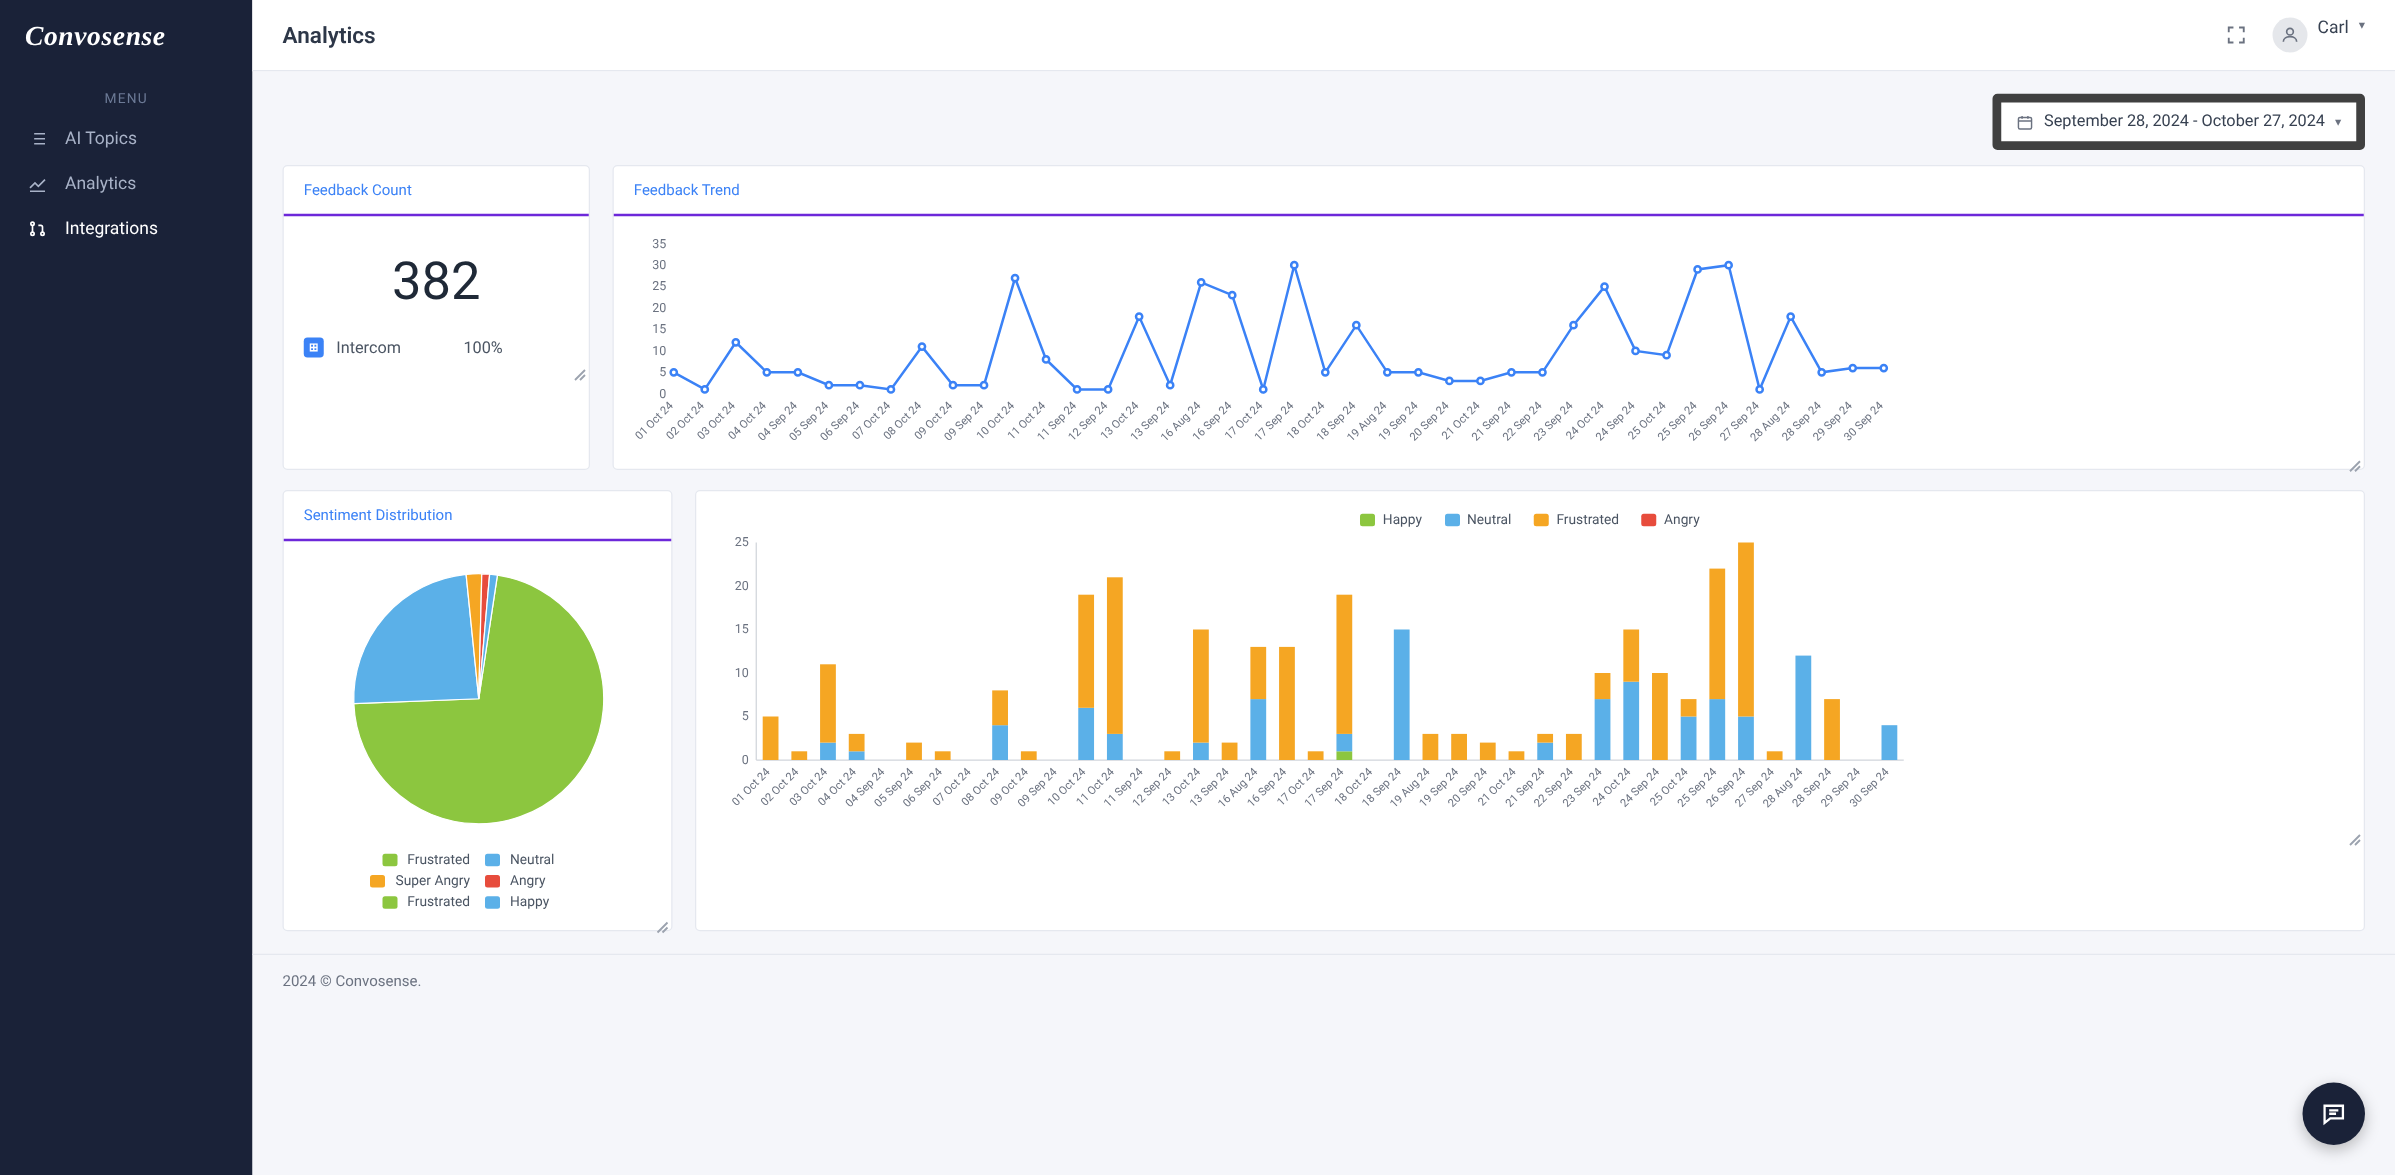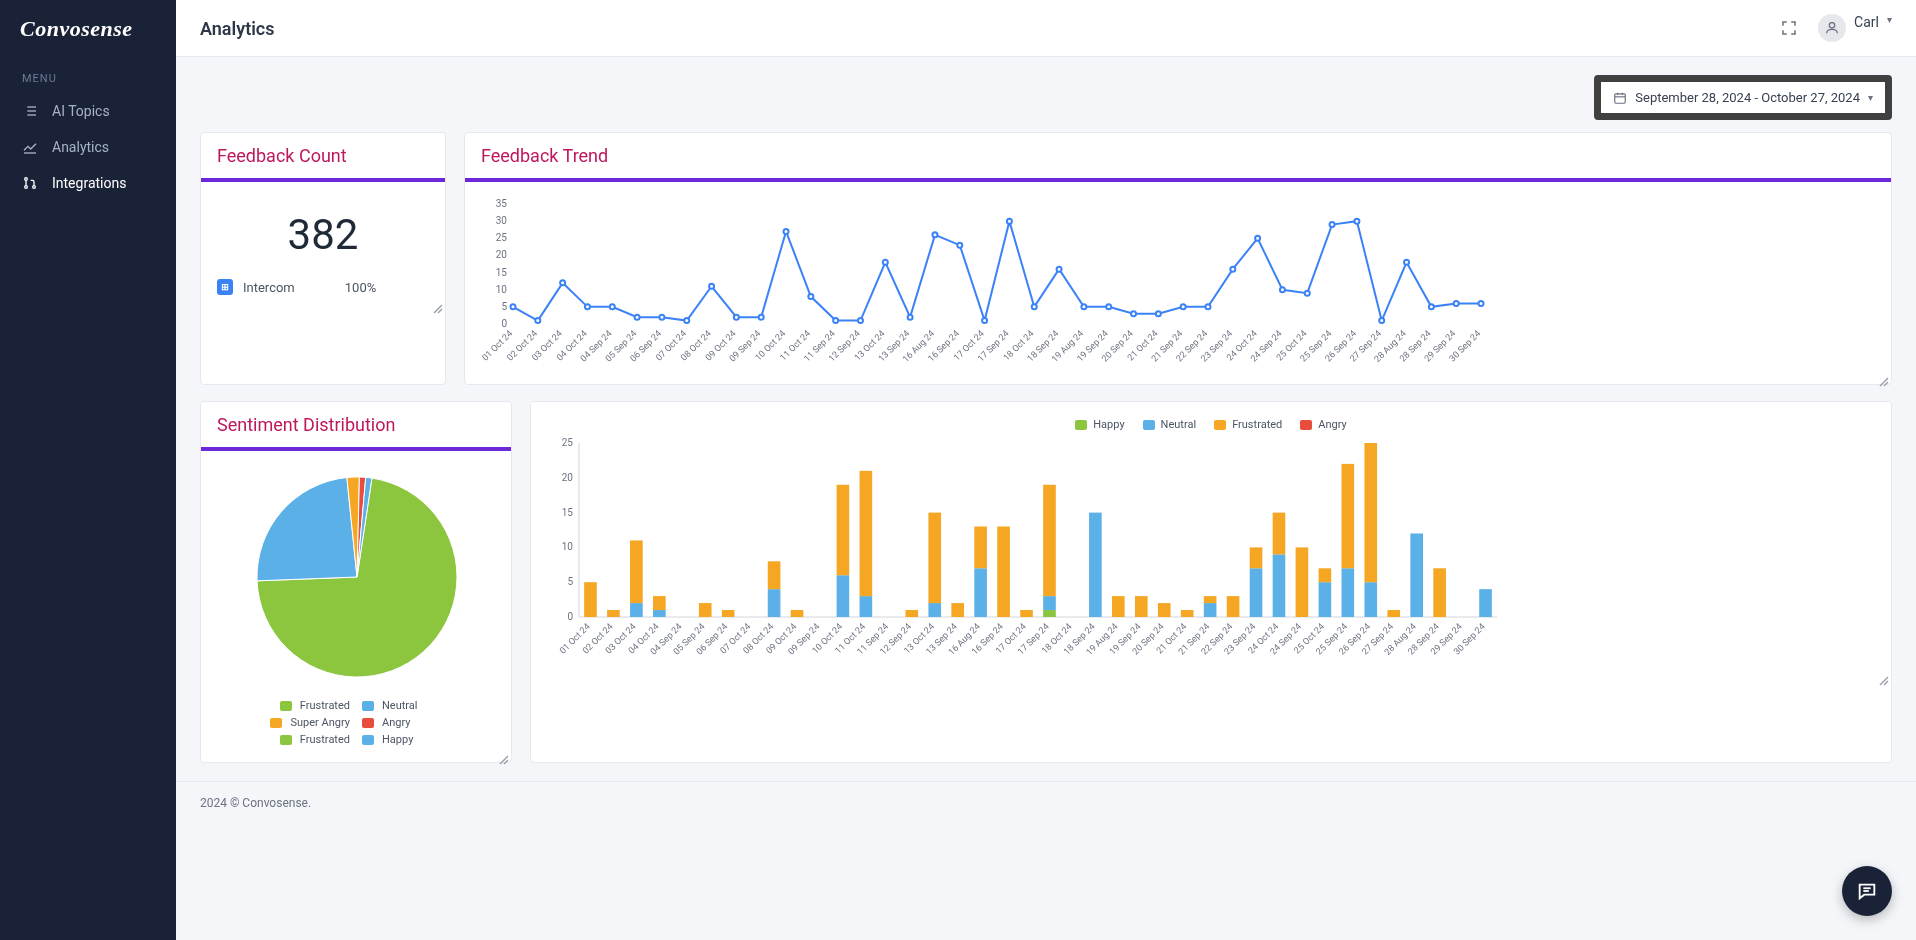--- a/index.html
+++ b/index.html
@@ -1,20 +1,20 @@
 <!DOCTYPE html>
 <html><head>
 <meta charset="utf-8">
 <style>
 * { margin: 0; padding: 0; box-sizing: border-box; }
 body { font-family: -apple-system, BlinkMacSystemFont, "Segoe UI", Roboto, sans-serif; background: #f5f6fa; color: #333; overflow-x: hidden; }
 .app { display: flex; min-height: 100vh; }
-.sidebar { width: 176px; background: #1a2238; color: #fff; flex-shrink: 0; }
+.sidebar { width: 202px; background: #1a2238; color: #fff; flex-shrink: 0; }
 .logo { padding: 16px 20px; font-family: cursive; font-style: italic; font-weight: 700; font-size: 22px; letter-spacing: 0.5px; color: #ffffff; }
-.menu-label { padding: 14px 22px 8px; font-size: 11px; letter-spacing: 1px; color: #6c7a96; }
+.menu-label { padding: 14px 22px 8px; font-size: 11px; letter-spacing: 1px; color: #6c7a96; text-align: center; }
 .nav-item { display: flex; align-items: center; gap: 14px; padding: 10px 22px; font-size: 14px; color: #a8b2c7; cursor: pointer; }
 .nav-item:hover, .nav-item.active { color: #fff; }
 .nav-icon { width: 16px; height: 16px; display: flex; align-items: center; justify-content: center; }
 .nav-icon svg { width: 16px; height: 16px; stroke: currentColor; fill: none; stroke-width: 2; }
 .main { flex: 1; display: flex; flex-direction: column; background: #f5f6fa; }
 .topbar { background: #fff; border-bottom: 1px solid #e5e8ef; padding: 14px 24px; display: flex; align-items: center; justify-content: space-between; }
 .topbar h1 { font-size: 18px; font-weight: 600; color: #2d3748; }
 .topbar-right { display: flex; align-items: center; gap: 20px; }
 .fullscreen-icon { width: 18px; height: 18px; cursor: pointer; }
 .fullscreen-icon svg { stroke: #6b7280; stroke-width: 2; fill: none; }
@@ -22,21 +22,21 @@
 .avatar { width: 28px; height: 28px; border-radius: 50%; background: #e5e7eb; display: flex; align-items: center; justify-content: center; }
 .avatar svg { width: 16px; height: 16px; stroke: #6b7280; fill: none; stroke-width: 2; }
 .user-name { font-size: 14px; color: #374151; }
 .chevron { font-size: 10px; color: #6b7280; }
 .toolbar { padding: 18px 24px 12px; display: flex; justify-content: flex-end; }
 .date-range { background: #fff; border: 7px solid #404040; border-radius: 4px; padding: 8px 12px; font-size: 13px; color: #374151; display: flex; align-items: center; gap: 8px; cursor: pointer; }
 .date-range svg { width: 14px; height: 14px; stroke: #6b7280; fill: none; stroke-width: 2; }
 .content { padding: 0 24px 18px; display: flex; flex-direction: column; gap: 16px; }
 .row { display: flex; gap: 18px; }
 .card { background: #fff; border: 1px solid #e5e8ef; border-radius: 4px; }
-.card-title { padding: 12px 16px; font-size: 18px; color: #be185d; border-bottom: 4px solid #6d28d9; }
+.card-title { padding: 12px 16px; font-size: 12px; color: #3b82f6; border-bottom: 2px solid #6d28d9; }
 .card-body { padding: 16px; position: relative; }
 .card-resize { position: absolute; right: 2px; bottom: 2px; width: 10px; height: 10px; }
 .card-resize svg { stroke: #9ca3af; stroke-width: 1.5; fill: none; }
 .feedback-count-card { width: 246px; flex-shrink: 0; }
 .feedback-num { font-size: 42px; font-weight: 400; text-align: center; color: #1f2937; padding: 12px 0 20px; }
 .source-row { display: flex; align-items: center; gap: 10px; font-size: 13px; color: #4b5563; }
 .source-icon { width: 16px; height: 16px; background: #3b82f6; border-radius: 3px; display:flex; align-items:center; justify-content:center; color:#fff; font-size:9px; font-weight:bold; }
 .source-pct { margin-left: 40px; }
 .feedback-trend-card { flex: 1; }
 svg.chart { display: block; }

